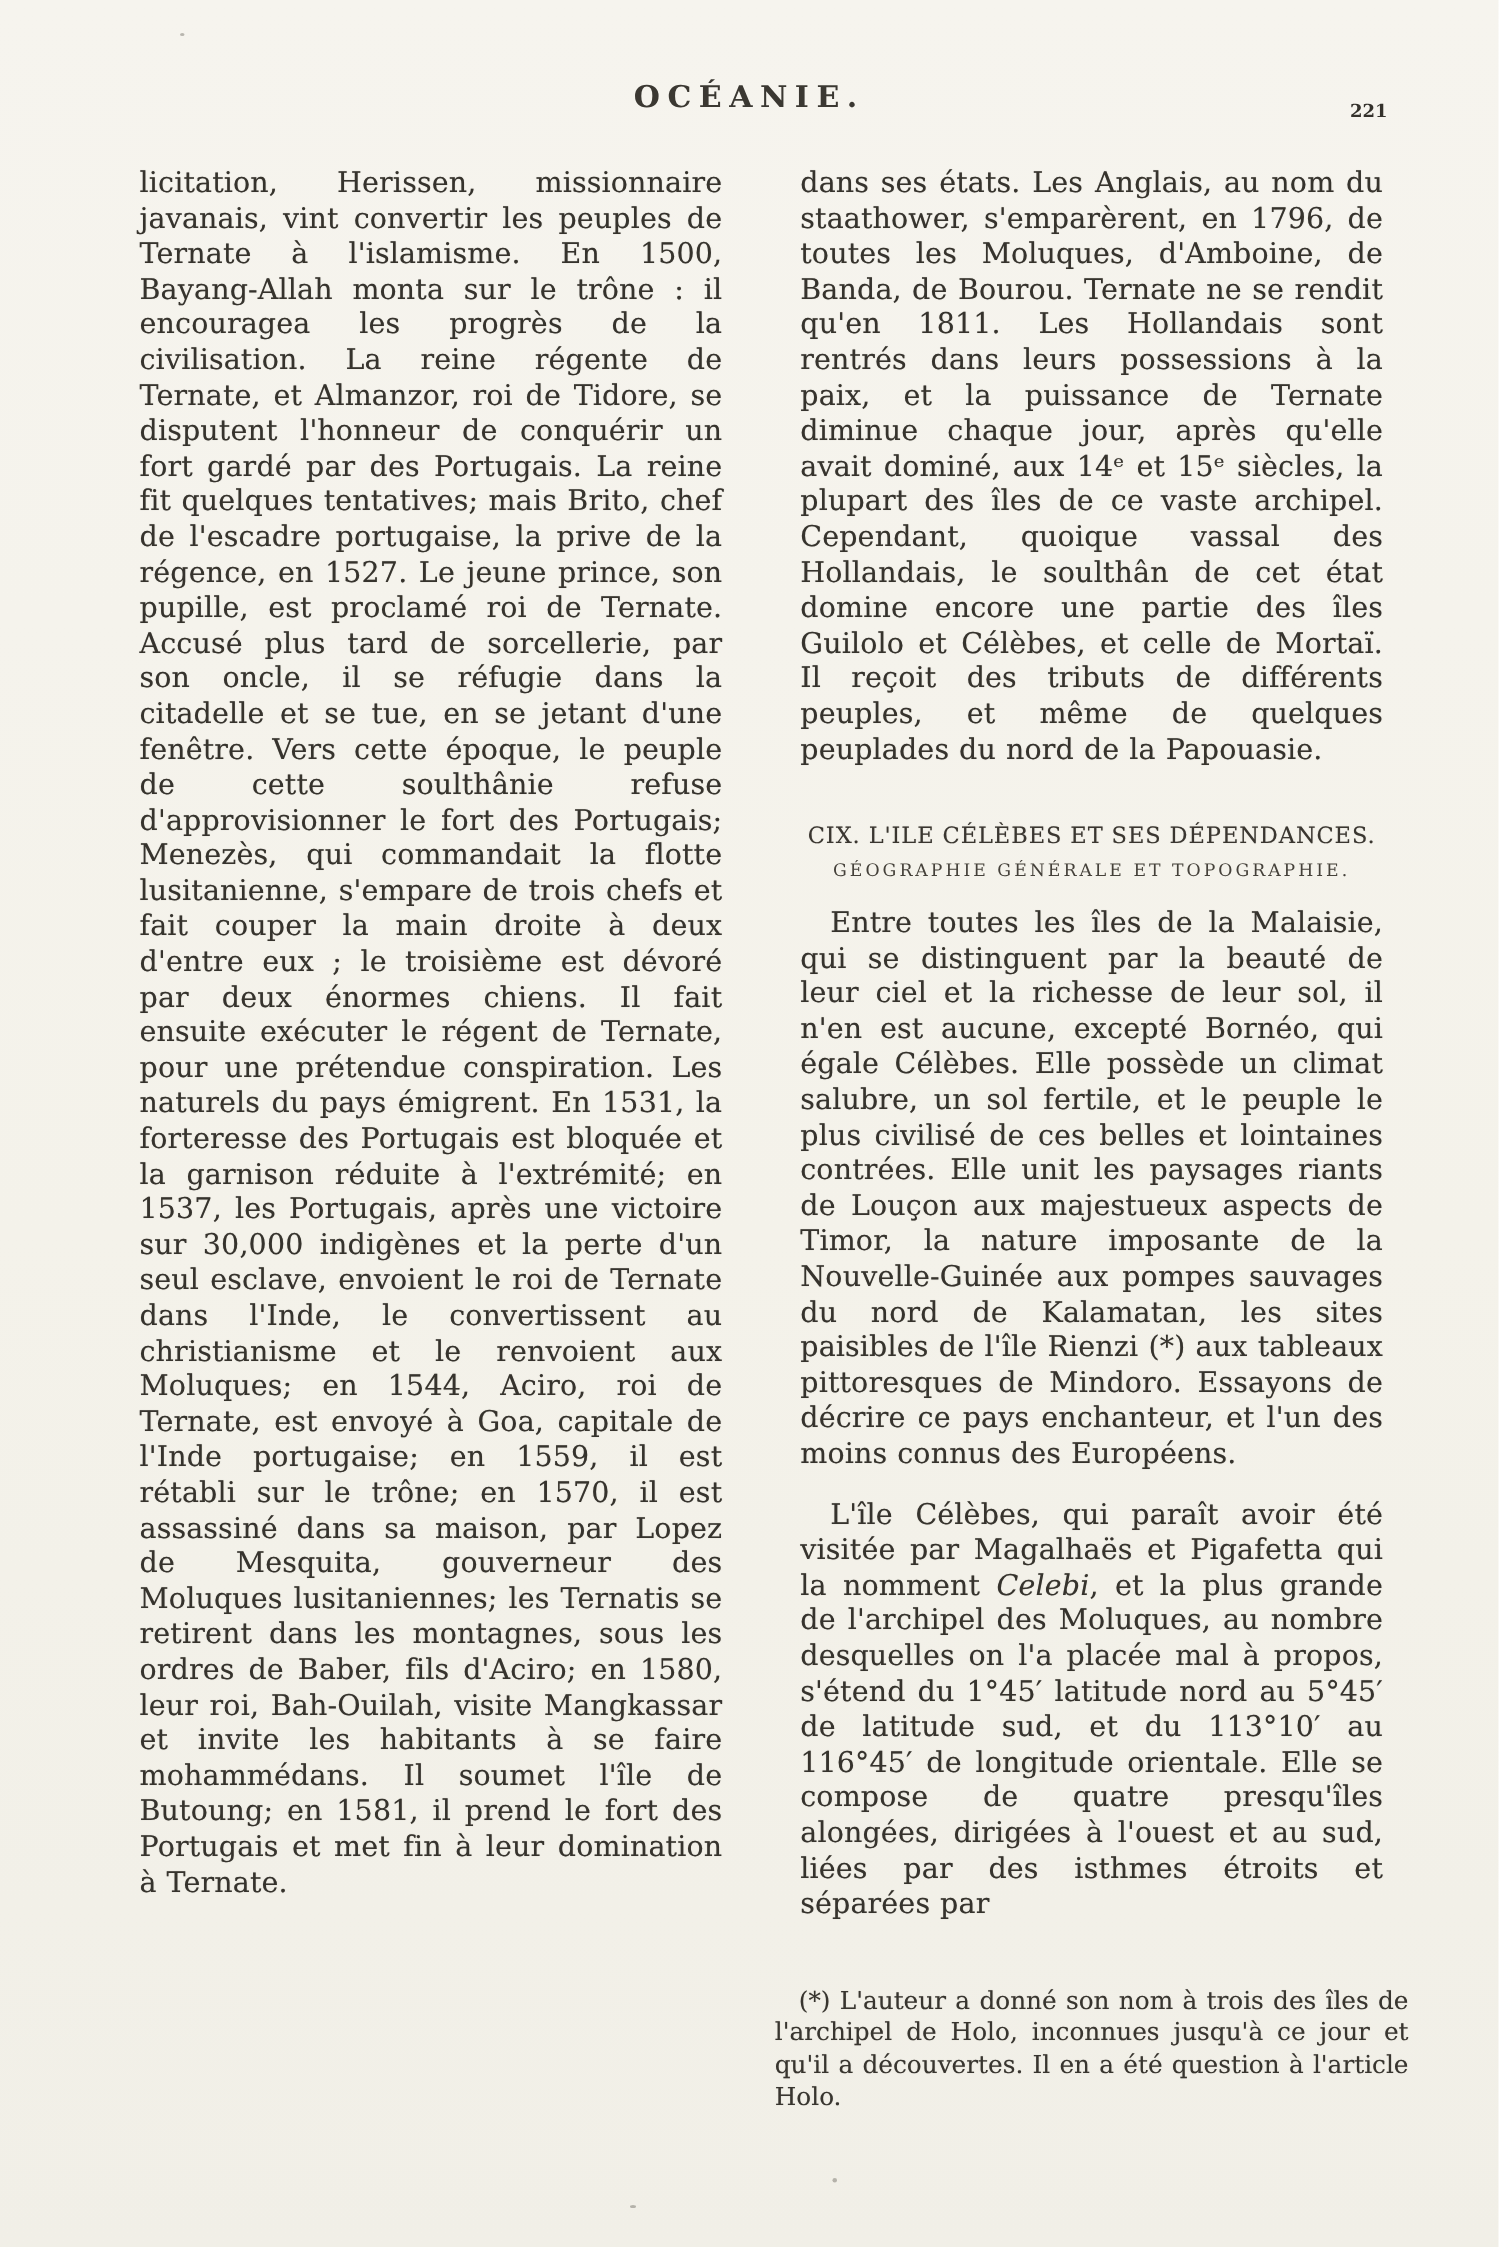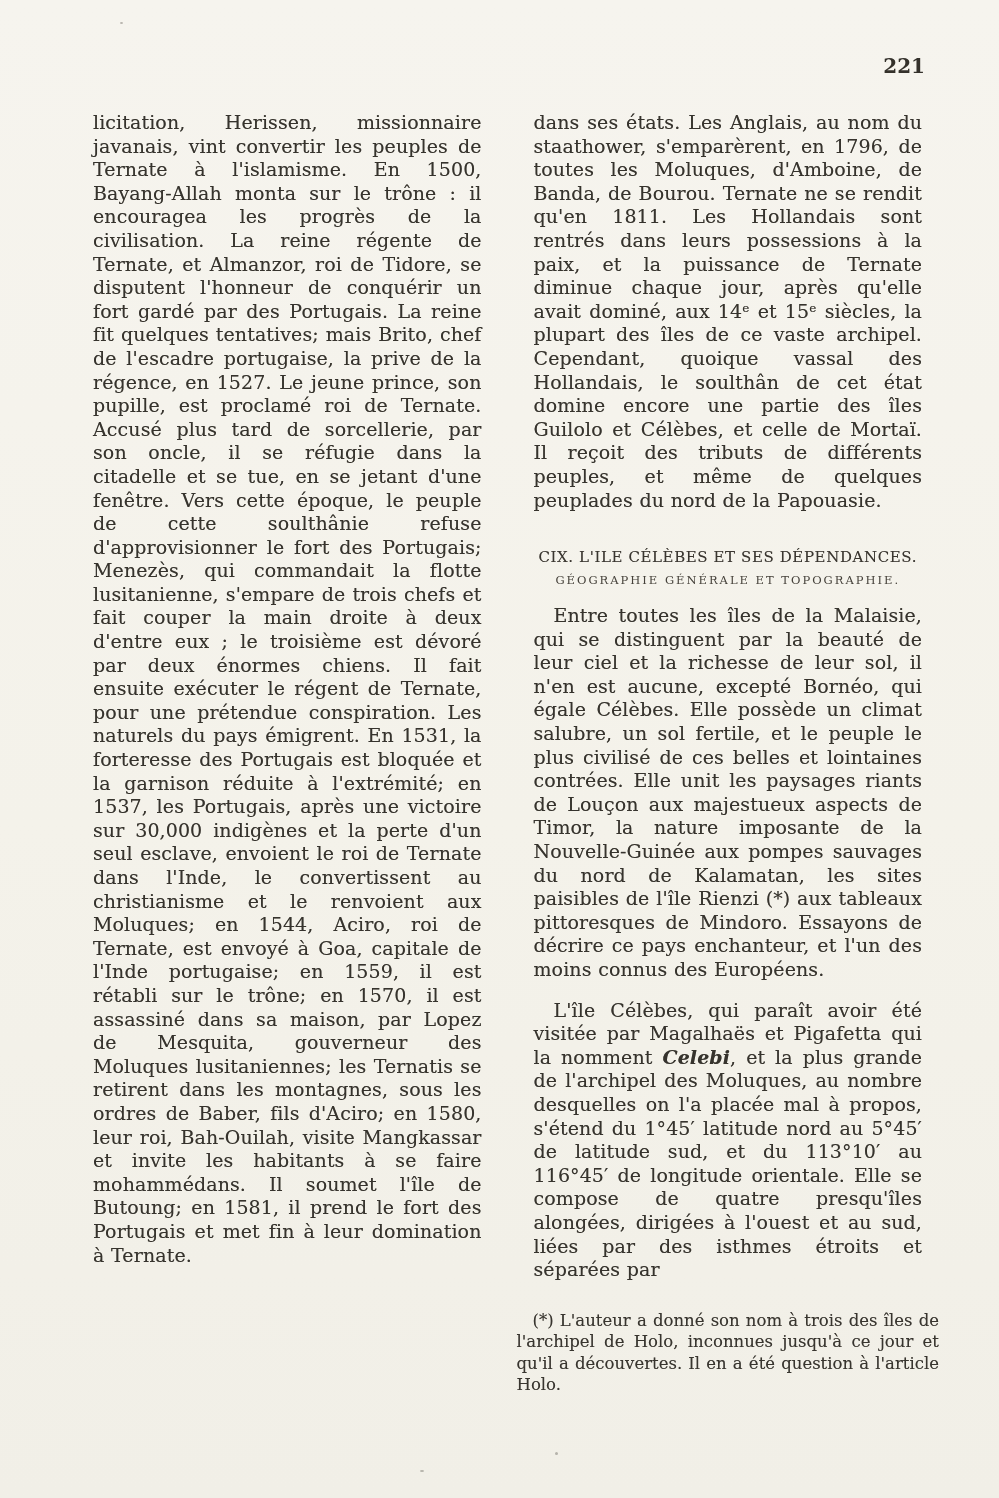--- a/index.html
+++ b/index.html
@@ -31,23 +31,23 @@
     left: 0;
     right: 0;
     text-align: center;
     font-size: 20px;
     font-weight: 600;
     letter-spacing: 5px;
     color: #3b3832;
   }
   .page-number {
     position: absolute;
-    top: 2px;
+    top: 15px;
     right: 74px;
-    font-size: 20px;
+    font-size: 12px;
     font-weight: 700;
     color: #34312b;
   }
   .columns {
     position: absolute;
     top: 94px;
     left: 76px;
     right: 60px;
     bottom: 40px;
     display: flex;
@@ -80,51 +80,51 @@
   }
   .section-subheading {
     margin: 0 0 4px;
     text-align: center;
     font-size: 11.5px;
     font-weight: 400;
     letter-spacing: 2px;
     color: #45413a;
   }
   .footnote {
-    margin-top: 28px;
+    margin-top: 41px;
     font-size: 16.5px;
     line-height: 21.5px;
     text-align: justify;
     text-indent: 16px;
     color: #38352f;
     text-shadow: 0 0 0.5px rgba(54, 51, 45, 0.4);
   }
   .italic-term {
     font-style: italic;
-    font-weight: bold;
   }
   .scan-speck {
     position: absolute;
     border-radius: 50%;
     background: rgba(70, 66, 58, 0.35);
   }
   .speck-1 { top: 22px; left: 120px; width: 3px; height: 2px; }
   .speck-2 { top: 1470px; left: 420px; width: 4px; height: 2px; }
   .speck-3 { top: 1452px; left: 555px; width: 3px; height: 3px; }
 </style>
 </head>
 <body>
 
 <div class="page">
 
   <span class="scan-speck speck-1"></span>
   <span class="scan-speck speck-2"></span>
   <span class="scan-speck speck-3"></span>
 
   <header class="page-header">
+    <div class="running-title">OCÉANIE.</div>
     <div class="page-number">221</div>
   </header>
 
   <div class="columns">
 
     <div class="column">
       <p>licitation, Herissen, missionnaire javanais, vint convertir les peuples de Ternate à l'islamisme. En 1500, Bayang-Allah monta sur le trône : il encouragea les progrès de la civilisation. La reine régente de Ternate, et Almanzor, roi de Tidore, se disputent l'honneur de conquérir un fort gardé par des Portugais. La reine fit quelques tentatives; mais Brito, chef de l'escadre portugaise, la prive de la régence, en 1527. Le jeune prince, son pupille, est proclamé roi de Ternate. Accusé plus tard de sorcellerie, par son oncle, il se réfugie dans la citadelle et se tue, en se jetant d'une fenêtre. Vers cette époque, le peuple de cette soulthânie refuse d'approvisionner le fort des Portugais; Menezès, qui commandait la flotte lusitanienne, s'empare de trois chefs et fait couper la main droite à deux d'entre eux ; le troisième est dévoré par deux énormes chiens. Il fait ensuite exécuter le régent de Ternate, pour une prétendue conspiration. Les naturels du pays émigrent. En 1531, la forteresse des Portugais est bloquée et la garnison réduite à l'extrémité; en 1537, les Portugais, après une victoire sur 30,000 indigènes et la perte d'un seul esclave, envoient le roi de Ternate dans l'Inde, le convertissent au christianisme et le renvoient aux Moluques; en 1544, Aciro, roi de Ternate, est envoyé à Goa, capitale de l'Inde portugaise; en 1559, il est rétabli sur le trône; en 1570, il est assassiné dans sa maison, par Lopez de Mesquita, gouverneur des Moluques lusitaniennes; les Ternatis se retirent dans les montagnes, sous les ordres de Baber, fils d'Aciro; en 1580, leur roi, Bah-Ouilah, visite Mangkassar et invite les habitants à se faire mohammédans. Il soumet l'île de Butoung; en 1581, il prend le fort des Portugais et met fin à leur domination à Ternate.</p>
     </div>
 
     <div class="column">

